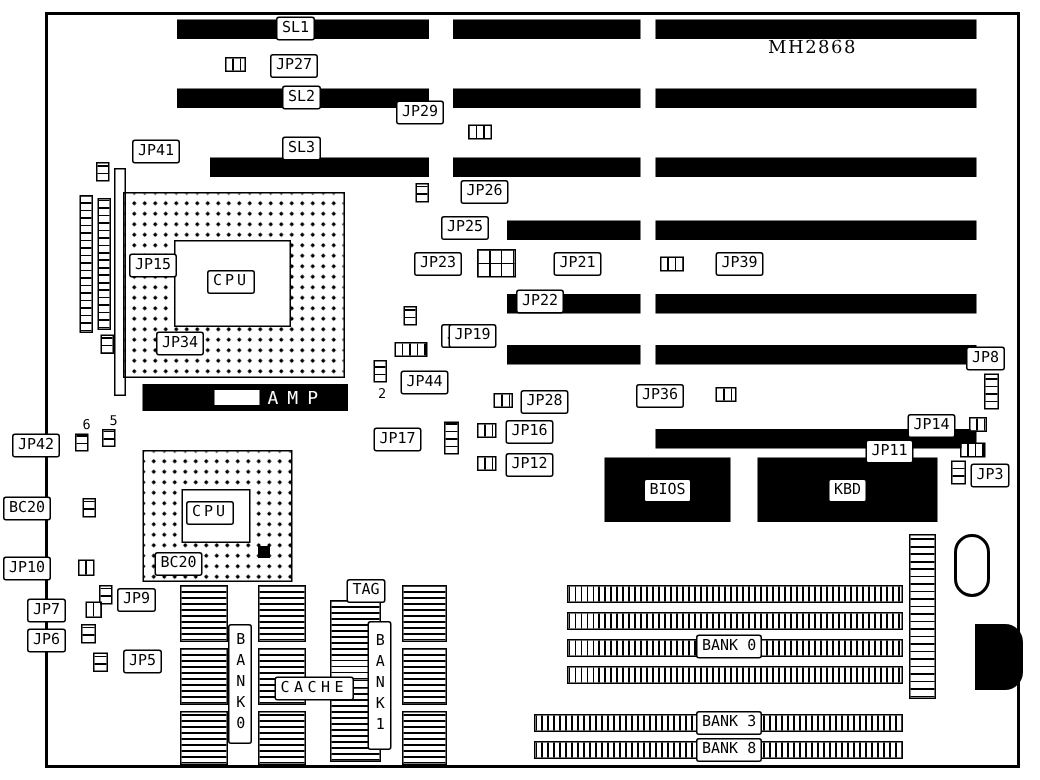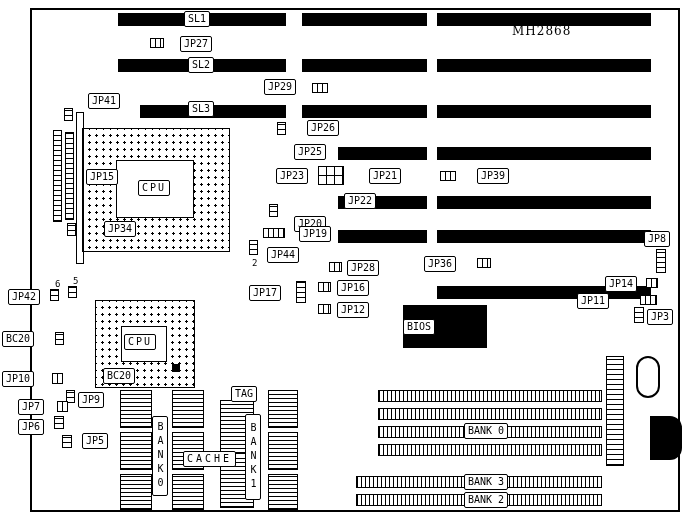--- a/index.html
+++ b/index.html
@@ -25,21 +25,21 @@
           background-size:7px 7px;background-position:3px 3px}
   .sinner{position:absolute;background:#fff;border:1px solid #000;z-index:2}
   .pindot{position:absolute;background:#000;z-index:3}
   .chip{position:absolute;border:1px solid #000;z-index:2;
         background:repeating-linear-gradient(0deg,#000 0 1px,#fff 1px 4px)}
   .simm{position:absolute;border:1px solid #000;height:12px;z-index:2;
         background:repeating-linear-gradient(90deg,#000 0 1px,#fff 1px 4px)}
   .vstrip{position:absolute;border:1px solid #000;z-index:2;
         background:repeating-linear-gradient(0deg,#000 0 1px,#fff 1px 5px)}
   .tallrect{position:absolute;border:1px solid #000;background:#fff;z-index:1}
-  .blackchip{position:absolute;background:#000;z-index:2;display:flex;align-items:center;}
+  .blackchip{position:absolute;background:#000;z-index:2;display:flex;align-items:center;justify-content:center}
   .blackchip .lbl{position:static}
   .ampbar{position:absolute;background:#000;z-index:2;color:#fff;font-size:12px;letter-spacing:6px;
           display:flex;align-items:center;justify-content:flex-end;padding-right:14px}
   .ampwhite{position:absolute;background:#fff;z-index:3}
   .digit{position:absolute;font-size:9px;z-index:6;line-height:10px}
   .model{position:absolute;font-family:"DejaVu Serif",serif;font-size:12px;letter-spacing:1px;z-index:3}
   .stadium{position:absolute;border:2px solid #000;border-radius:12px;background:#fff;z-index:2}
   .din{position:absolute;background:#000;border-radius:0 12px 12px 0;z-index:3}
 </style>
 </head>
@@ -55,34 +55,34 @@
   <div class="lbl" style="left:184px;top:11px">SL1</div>
 
   <div class="bar" style="left:118px;top:59px;width:168px"></div>
   <div class="bar" style="left:302px;top:59px;width:125px"></div>
   <div class="bar" style="left:437px;top:59px;width:214px"></div>
   <div class="lbl" style="left:188px;top:57px">SL2</div>
 
   <div class="bar" style="left:140px;top:105px;width:146px"></div>
   <div class="bar" style="left:302px;top:105px;width:125px"></div>
   <div class="bar" style="left:437px;top:105px;width:214px"></div>
-  <div class="lbl" style="left:188px;top:101px">SL3</div>
+  <div class="lbl" style="left:188px;top:91px">SL3</div>
 
   <div class="bar" style="left:338px;top:147px;width:89px"></div>
   <div class="bar" style="left:437px;top:147px;width:214px"></div>
   <div class="bar" style="left:338px;top:196px;width:89px"></div>
   <div class="bar" style="left:437px;top:196px;width:214px"></div>
   <div class="bar" style="left:338px;top:230px;width:89px"></div>
   <div class="bar" style="left:437px;top:230px;width:214px"></div>
   <div class="bar" style="left:437px;top:286px;width:214px"></div>
 
   <div class="conn" style="left:150px;top:38px;width:14px;height:10px"></div>
   <div class="lbl" style="left:180px;top:36px">JP27</div>
 
-  <div class="lbl" style="left:264px;top:79px">JP29</div>
+  <div class="lbl" style="left:264px;top:67px">JP29</div>
   <div class="conn" style="left:312px;top:83px;width:16px;height:10px"></div>
 
   <div class="lbl" style="left:88px;top:93px">JP41</div>
   <div class="conn v" style="left:64px;top:108px;width:9px;height:13px"></div>
 
   <div class="conn v" style="left:277px;top:122px;width:9px;height:13px"></div>
   <div class="lbl" style="left:307px;top:120px">JP26</div>
   <div class="lbl" style="left:294px;top:144px">JP25</div>
 
   <div class="lbl" style="left:276px;top:168px">JP23</div>
@@ -90,21 +90,21 @@
   <div class="lbl" style="left:369px;top:168px">JP21</div>
 
   <div class="conn" style="left:440px;top:171px;width:16px;height:10px"></div>
   <div class="lbl" style="left:477px;top:168px">JP39</div>
 
   <div class="conn v" style="left:269px;top:204px;width:9px;height:13px"></div>
   <div class="lbl" style="left:294px;top:216px">JP20</div>
   <div class="lbl" style="left:344px;top:193px">JP22</div>
 
   <div class="conn" style="left:263px;top:228px;width:22px;height:10px"></div>
-  <div class="lbl" style="left:299px;top:226px">JP19</div>
+  <div class="lbl" style="left:299px;top:216px">JP19</div>
 
   <div class="conn v" style="left:249px;top:240px;width:9px;height:15px"></div>
   <div class="lbl" style="left:267px;top:247px">JP44</div>
   <div class="digit" style="left:252px;top:258px">2</div>
 
   <div class="conn" style="left:329px;top:262px;width:13px;height:10px"></div>
   <div class="lbl" style="left:347px;top:260px">JP28</div>
 
   <div class="lbl" style="left:424px;top:256px">JP36</div>
   <div class="conn" style="left:477px;top:258px;width:14px;height:10px"></div>
@@ -148,30 +148,34 @@
 
   <div class="vstrip" style="left:53px;top:130px;width:9px;height:92px"></div>
   <div class="vstrip" style="left:65px;top:132px;width:9px;height:88px"></div>
   <div class="tallrect" style="left:76px;top:112px;width:8px;height:152px"></div>
   <div class="socket" style="left:82px;top:128px;width:148px;height:124px"></div>
   <div class="sinner" style="left:116px;top:160px;width:78px;height:58px"></div>
   <div class="lbl sp2" style="left:138px;top:180px">CPU</div>
   <div class="lbl" style="left:86px;top:169px">JP15</div>
   <div class="conn v" style="left:67px;top:223px;width:9px;height:13px"></div>
   <div class="lbl" style="left:104px;top:221px">JP34</div>
+  <div class="ampbar" style="left:95px;top:256px;width:137px;height:18px">AMP</div>
   <div class="ampwhite" style="left:143px;top:260px;width:30px;height:10px"></div>
 
   <div class="socket" style="left:95px;top:300px;width:100px;height:88px"></div>
   <div class="sinner" style="left:121px;top:326px;width:46px;height:36px"></div>
   <div class="lbl sp2" style="left:124px;top:334px">CPU</div>
   <div class="pindot" style="left:172px;top:364px;width:8px;height:8px"></div>
   <div class="lbl" style="left:103px;top:368px">BC20</div>
 
   <div class="blackchip" style="left:403px;top:305px;width:84px;height:43px">
     <div class="lbl">BIOS</div>
+  </div>
+  <div class="blackchip" style="left:505px;top:305px;width:120px;height:43px">
+    <div class="lbl">KBD</div>
   </div>
 
   <div class="chip" style="left:120px;top:390px;width:32px;height:38px"></div>
   <div class="chip" style="left:120px;top:432px;width:32px;height:38px"></div>
   <div class="chip" style="left:120px;top:474px;width:32px;height:36px"></div>
   <div class="chip" style="left:172px;top:390px;width:32px;height:38px"></div>
   <div class="chip" style="left:172px;top:432px;width:32px;height:38px"></div>
   <div class="chip" style="left:172px;top:474px;width:32px;height:36px"></div>
   <div class="chip" style="left:220px;top:400px;width:34px;height:54px"></div>
   <div class="chip" style="left:220px;top:458px;width:34px;height:50px"></div>
@@ -184,18 +188,18 @@
   <div class="lbl vlbl" style="left:245px;top:414px;height:86px">BANK1</div>
 
   <div class="simm" style="left:378px;top:390px;width:224px"></div>
   <div class="simm" style="left:378px;top:408px;width:224px"></div>
   <div class="simm" style="left:378px;top:426px;width:224px"></div>
   <div class="simm" style="left:378px;top:444px;width:224px"></div>
   <div class="lbl" style="left:464px;top:423px">BANK 0</div>
   <div class="simm" style="left:356px;top:476px;width:246px"></div>
   <div class="lbl" style="left:464px;top:474px">BANK 3</div>
   <div class="simm" style="left:356px;top:494px;width:246px"></div>
-  <div class="lbl" style="left:464px;top:492px">BANK 2</div>
+  <div class="lbl" style="left:464px;top:492px">BANK 8</div>
 
   <div class="vstrip" style="left:606px;top:356px;width:18px;height:110px"></div>
   <div class="stadium" style="left:636px;top:356px;width:24px;height:42px"></div>
   <div class="din" style="left:650px;top:416px;width:32px;height:44px"></div>
 </div>
 
 </body></html>

